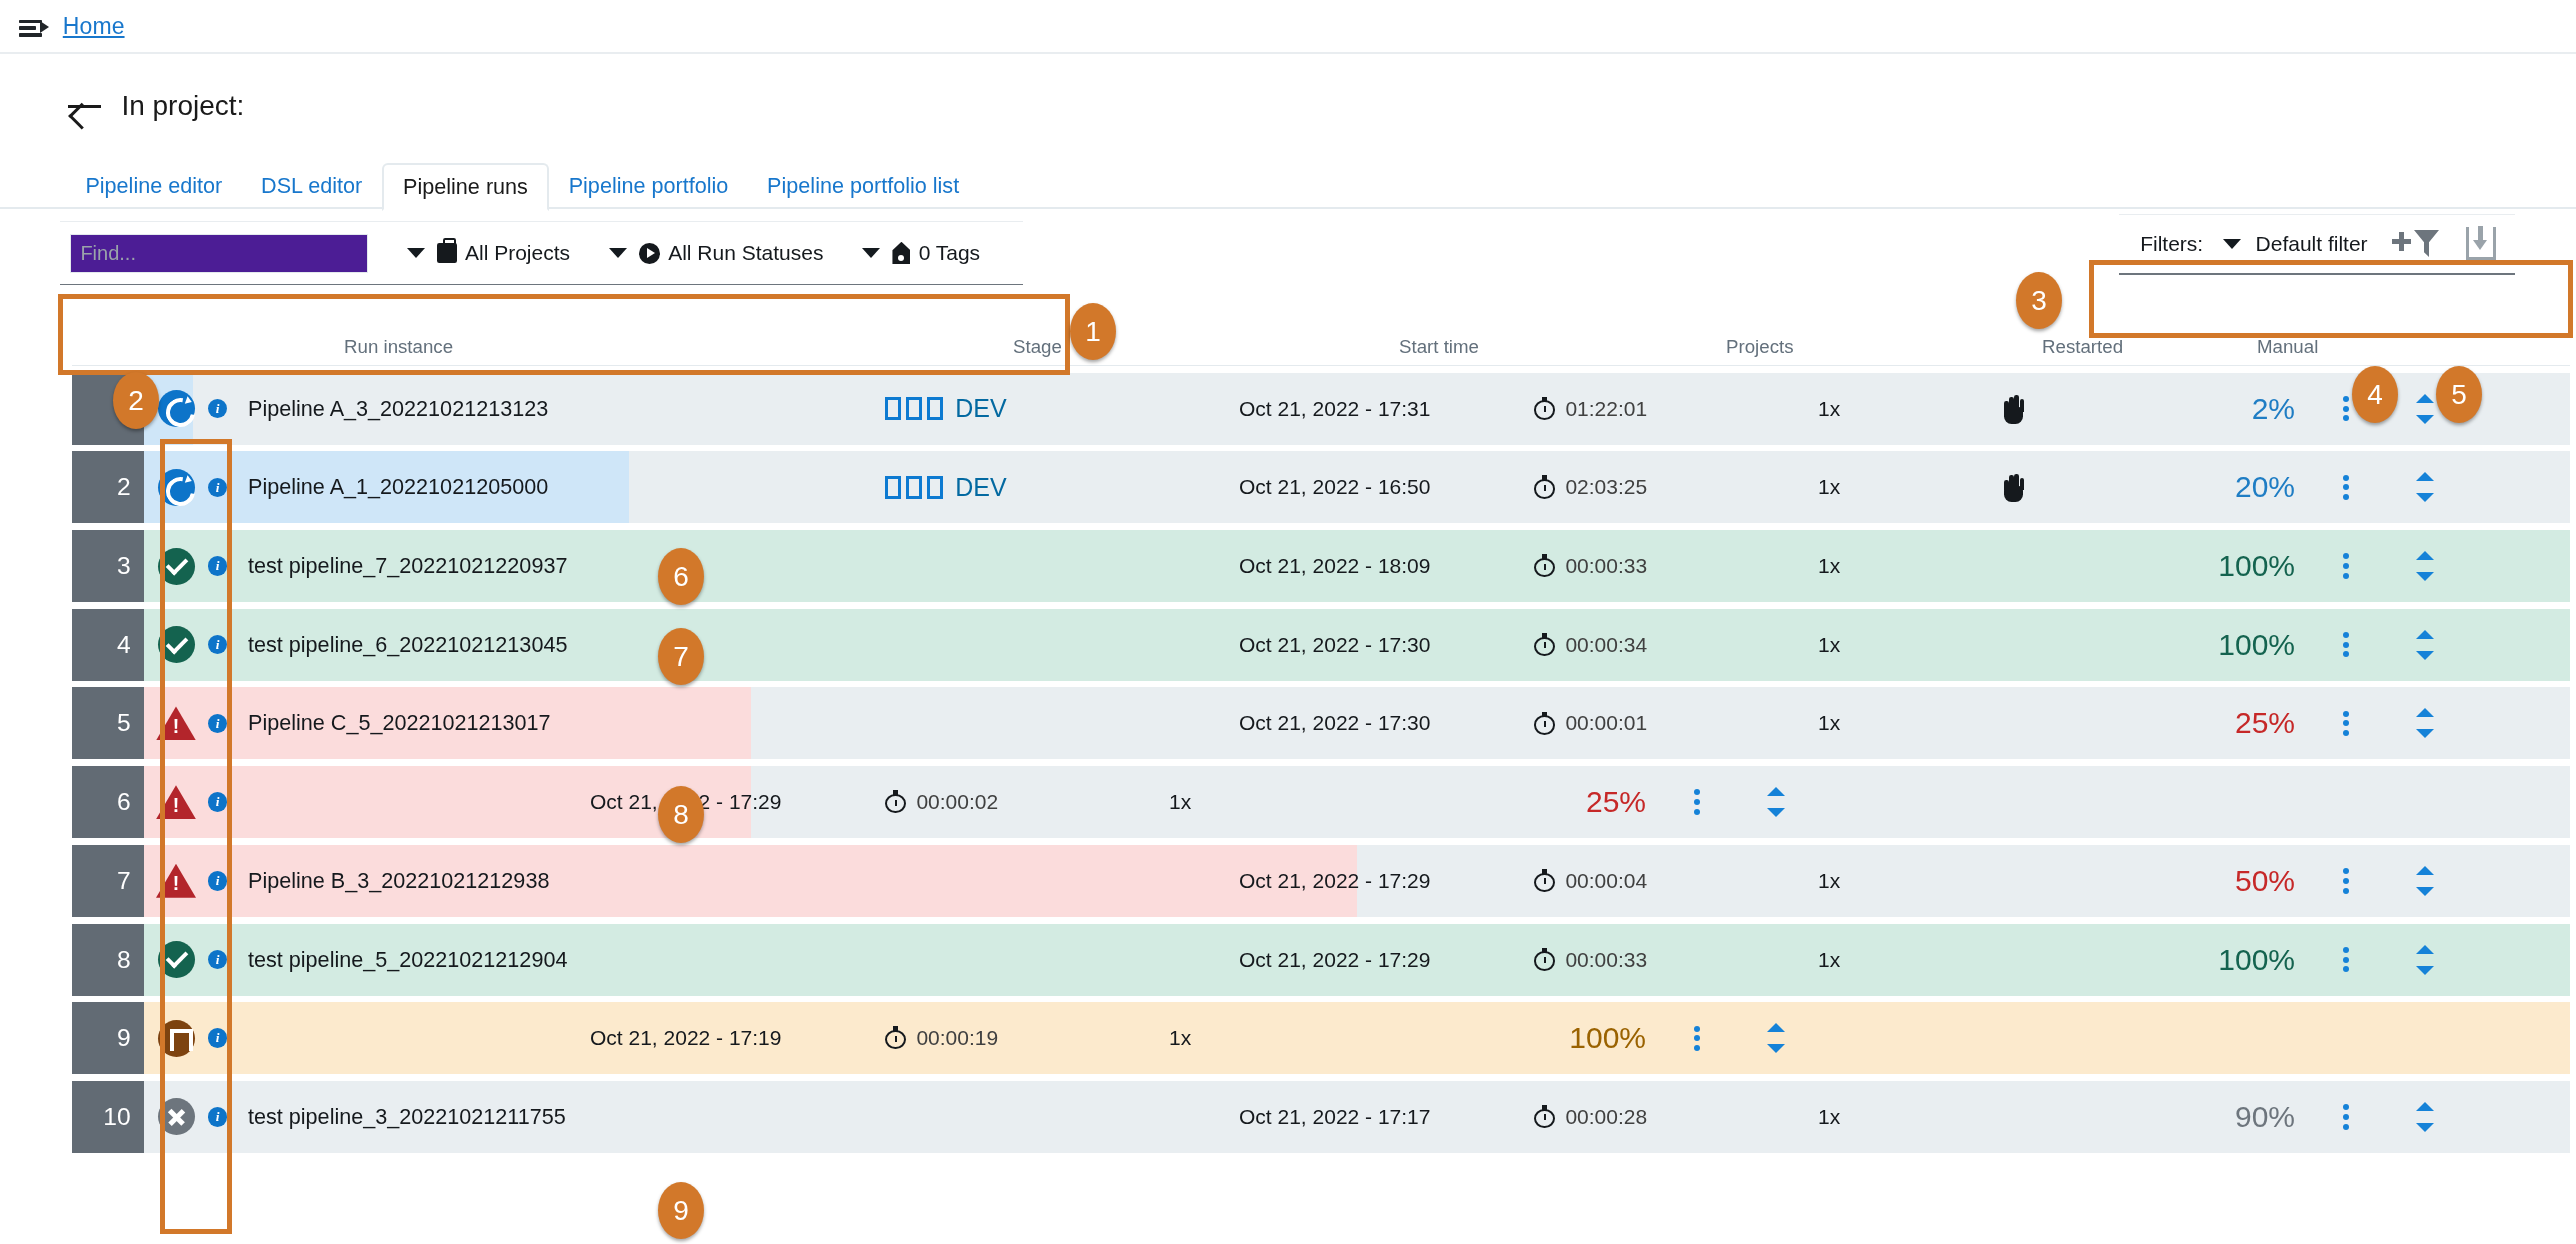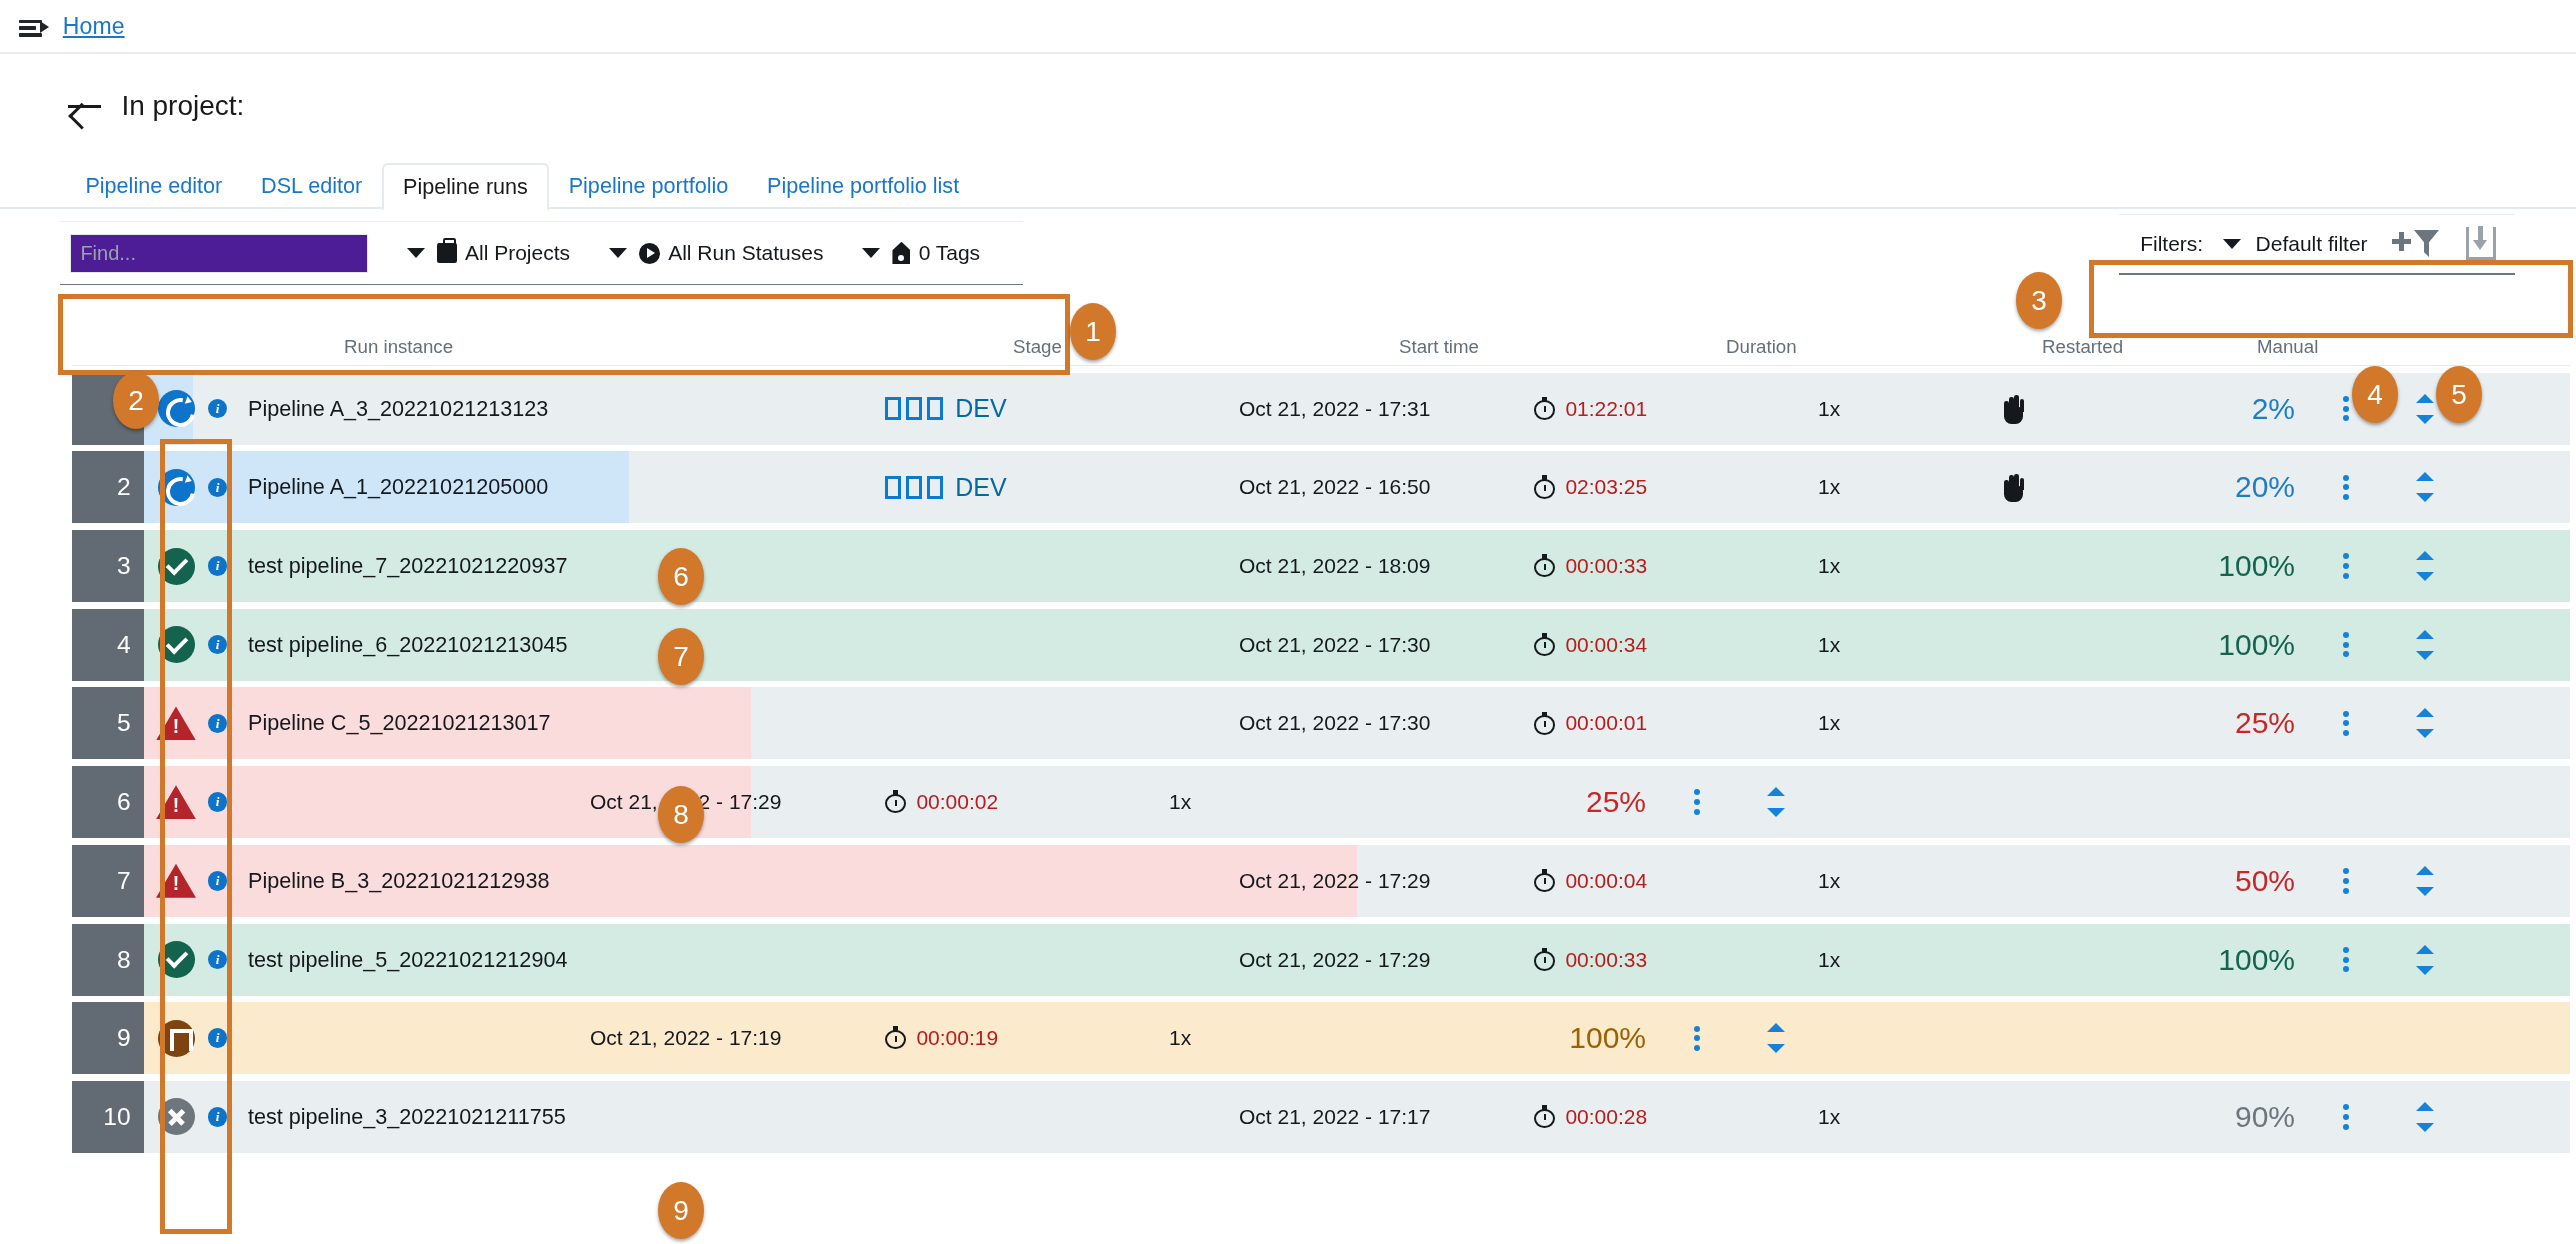--- a/index.html
+++ b/index.html
@@ -227,21 +227,21 @@
     position: absolute; left: 0; top: 0; bottom: 0;
     z-index: 0;
   }
   .cellrow { position: relative; z-index: 2; display: flex; align-items: center; width: 100%; height:100%; }
 
   .c-status { width: 64px; flex: none; display:flex; align-items:center; justify-content:center; }
   .c-info   { width: 28px; flex: none; display:flex; align-items:center; }
   .c-name   { flex: none; width: 649px; font-size: 21.6px; color: #15191d; padding-left: 12px; }
   .c-stage  { flex: none; width: 354px; display:flex; align-items:center; }
   .c-start  { flex: none; width: 295px; font-size: 21px; color: #15191d; }
-  .c-dur    { flex: none; width: 284px; font-size: 21px; color: #b91c1c; display:flex; align-items:center; }
+  .c-dur    { flex: none; width: 284px; font-size: 21px; color: #404040; display:flex; align-items:center; }
   .c-restart{ flex: none; width: 183px; font-size: 21px; color: #15191d; }
   .c-manual { flex: none; width: 131px; display:flex; align-items:center; }
   .c-pct    { flex: none; width: 172px; font-size: 30px; text-align: right; padding-right: 9px; }
   .c-actions{ flex: none; width: 84px; display:flex; align-items:center; justify-content:center; }
   .c-expand { flex: none; width: 75px; display:flex; align-items:center; justify-content:center; }
 
   
   .st { width: 37px; height: 37px; position: relative; }
   .st-running {
     border-radius: 50%; background: #0d74c9;
@@ -406,21 +406,21 @@
 </div>
 
 <div class="table-wrap">
   <div class="thead">
     <div class="th" style="width:72px;flex:none"></div>
     <div class="th" style="width:64px;flex:none"></div>
     <div class="th" style="width:28px;flex:none"></div>
     <div class="th" style="width:649px;flex:none;padding-left:12px">Run instance</div>
     <div class="th" style="width:354px;flex:none">Stage</div>
     <div class="th" style="width:295px;flex:none">Start time</div>
-    <div class="th" style="width:284px;flex:none">Duration</div>
+    <div class="th" style="width:284px;flex:none">Projects</div>
     <div class="th" style="width:183px;flex:none">Restarted</div>
     <div class="th" style="width:131px;flex:none">Manual</div>
     <div class="th" style="width:172px;flex:none"></div>
     <div class="th" style="width:84px;flex:none;text-align:center">Actions</div>
     <div class="th" style="width:75px;flex:none;text-align:center">Expand</div>
   </div>
   <div id="tbody">
       <div class="row">
         <div class="rownum">1</div>
         <div class="rowbody" style="background:#e9eef1">

